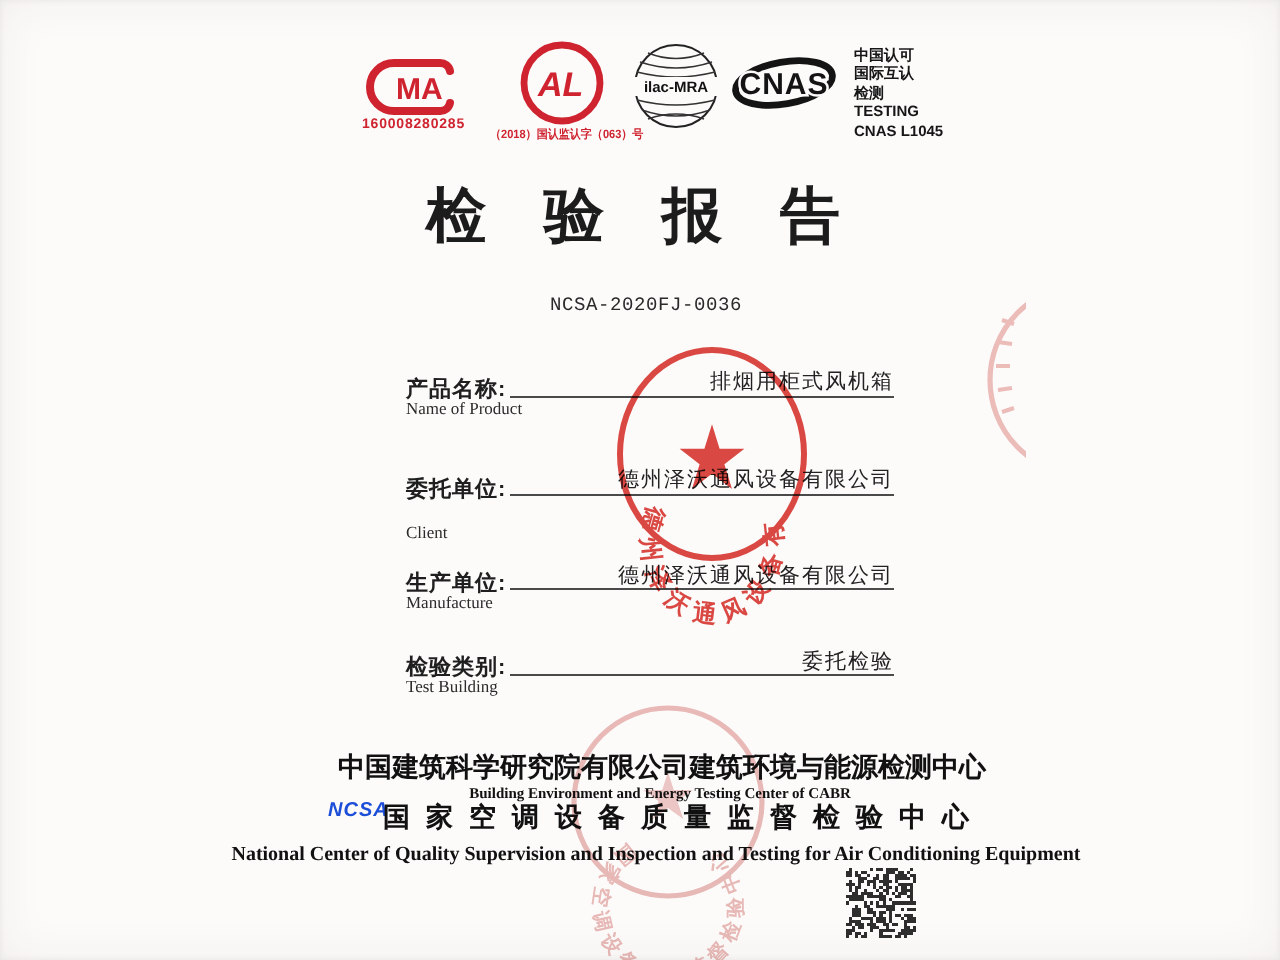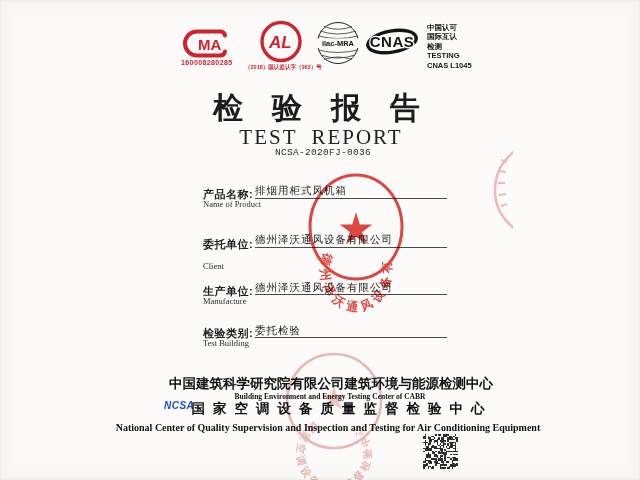--- a/index.html
+++ b/index.html
@@ -37,21 +37,21 @@
     top:147px;left:323px;color:#2a2a2a;
     font-family:Liberation Mono, monospace;
     font-size:9.5px;letter-spacing:.3px;
   }
 
   
   .flabel{position:absolute;left:203px;color:#1f1f1f;font-size:11px;font-weight:600;letter-spacing:.5px;}
   .fen{position:absolute;left:203px;color:#2b2b2b;font-size:8.5px;
        font-family:"Liberation Serif","DejaVu Serif",serif;}
   .fline{position:absolute;left:255px;width:192px;height:0;border-bottom:1px solid #4a4a4a;}
-  .fval{position:absolute;left:255px;width:192px;text-align:left;color:#222;
+  .fval{position:absolute;left:255px;width:192px;text-align:right;color:#222;
         font-size:10.5px;letter-spacing:1px;}
 
   
   .org-zh{top:375px;left:331px;color:#111;font-size:13.5px;font-weight:700;}
   .org-en{top:392px;left:330px;color:#111;font-size:7.5px;font-weight:700;
           font-family:"Liberation Serif","DejaVu Serif",serif;}
   .center-zh{top:400px;left:342px;color:#111;font-size:13.5px;font-weight:700;letter-spacing:8px;}
   .center-en{top:422px;left:328px;color:#111;font-size:10px;font-weight:700;
              font-family:"Liberation Serif","DejaVu Serif",serif;}
   .watermark{top:400px;left:164px;color:#1d4ed8;font-size:10px;
@@ -100,21 +100,20 @@
 
   <div class="accr">
     <div>中国认可</div>
     <div>国际互认</div>
     <div>检测</div>
     <div>TESTING</div>
     <div>CNAS L1045</div>
   </div>
 
   <div class="abs ctr title-zh">检验报告</div>
-  <div class="abs ctr title-en">TEST REPORT</div>
   <div class="abs ctr report-no">NCSA-2020FJ-0036</div>
 
   <div class="flabel" style="top:187px;">产品名称:</div>
   <div class="fen" style="top:199px;">Name of Product</div>
   <div class="fval" style="top:184px;">排烟用柜式风机箱</div>
   <div class="fline" style="top:198px;"></div>
 
   <div class="flabel" style="top:237px;">委托单位:</div>
   <div class="fen" style="top:249px;margin-top:12px;">Client</div>
   <div class="fval" style="top:233px;">德州泽沃通风设备有限公司</div>

